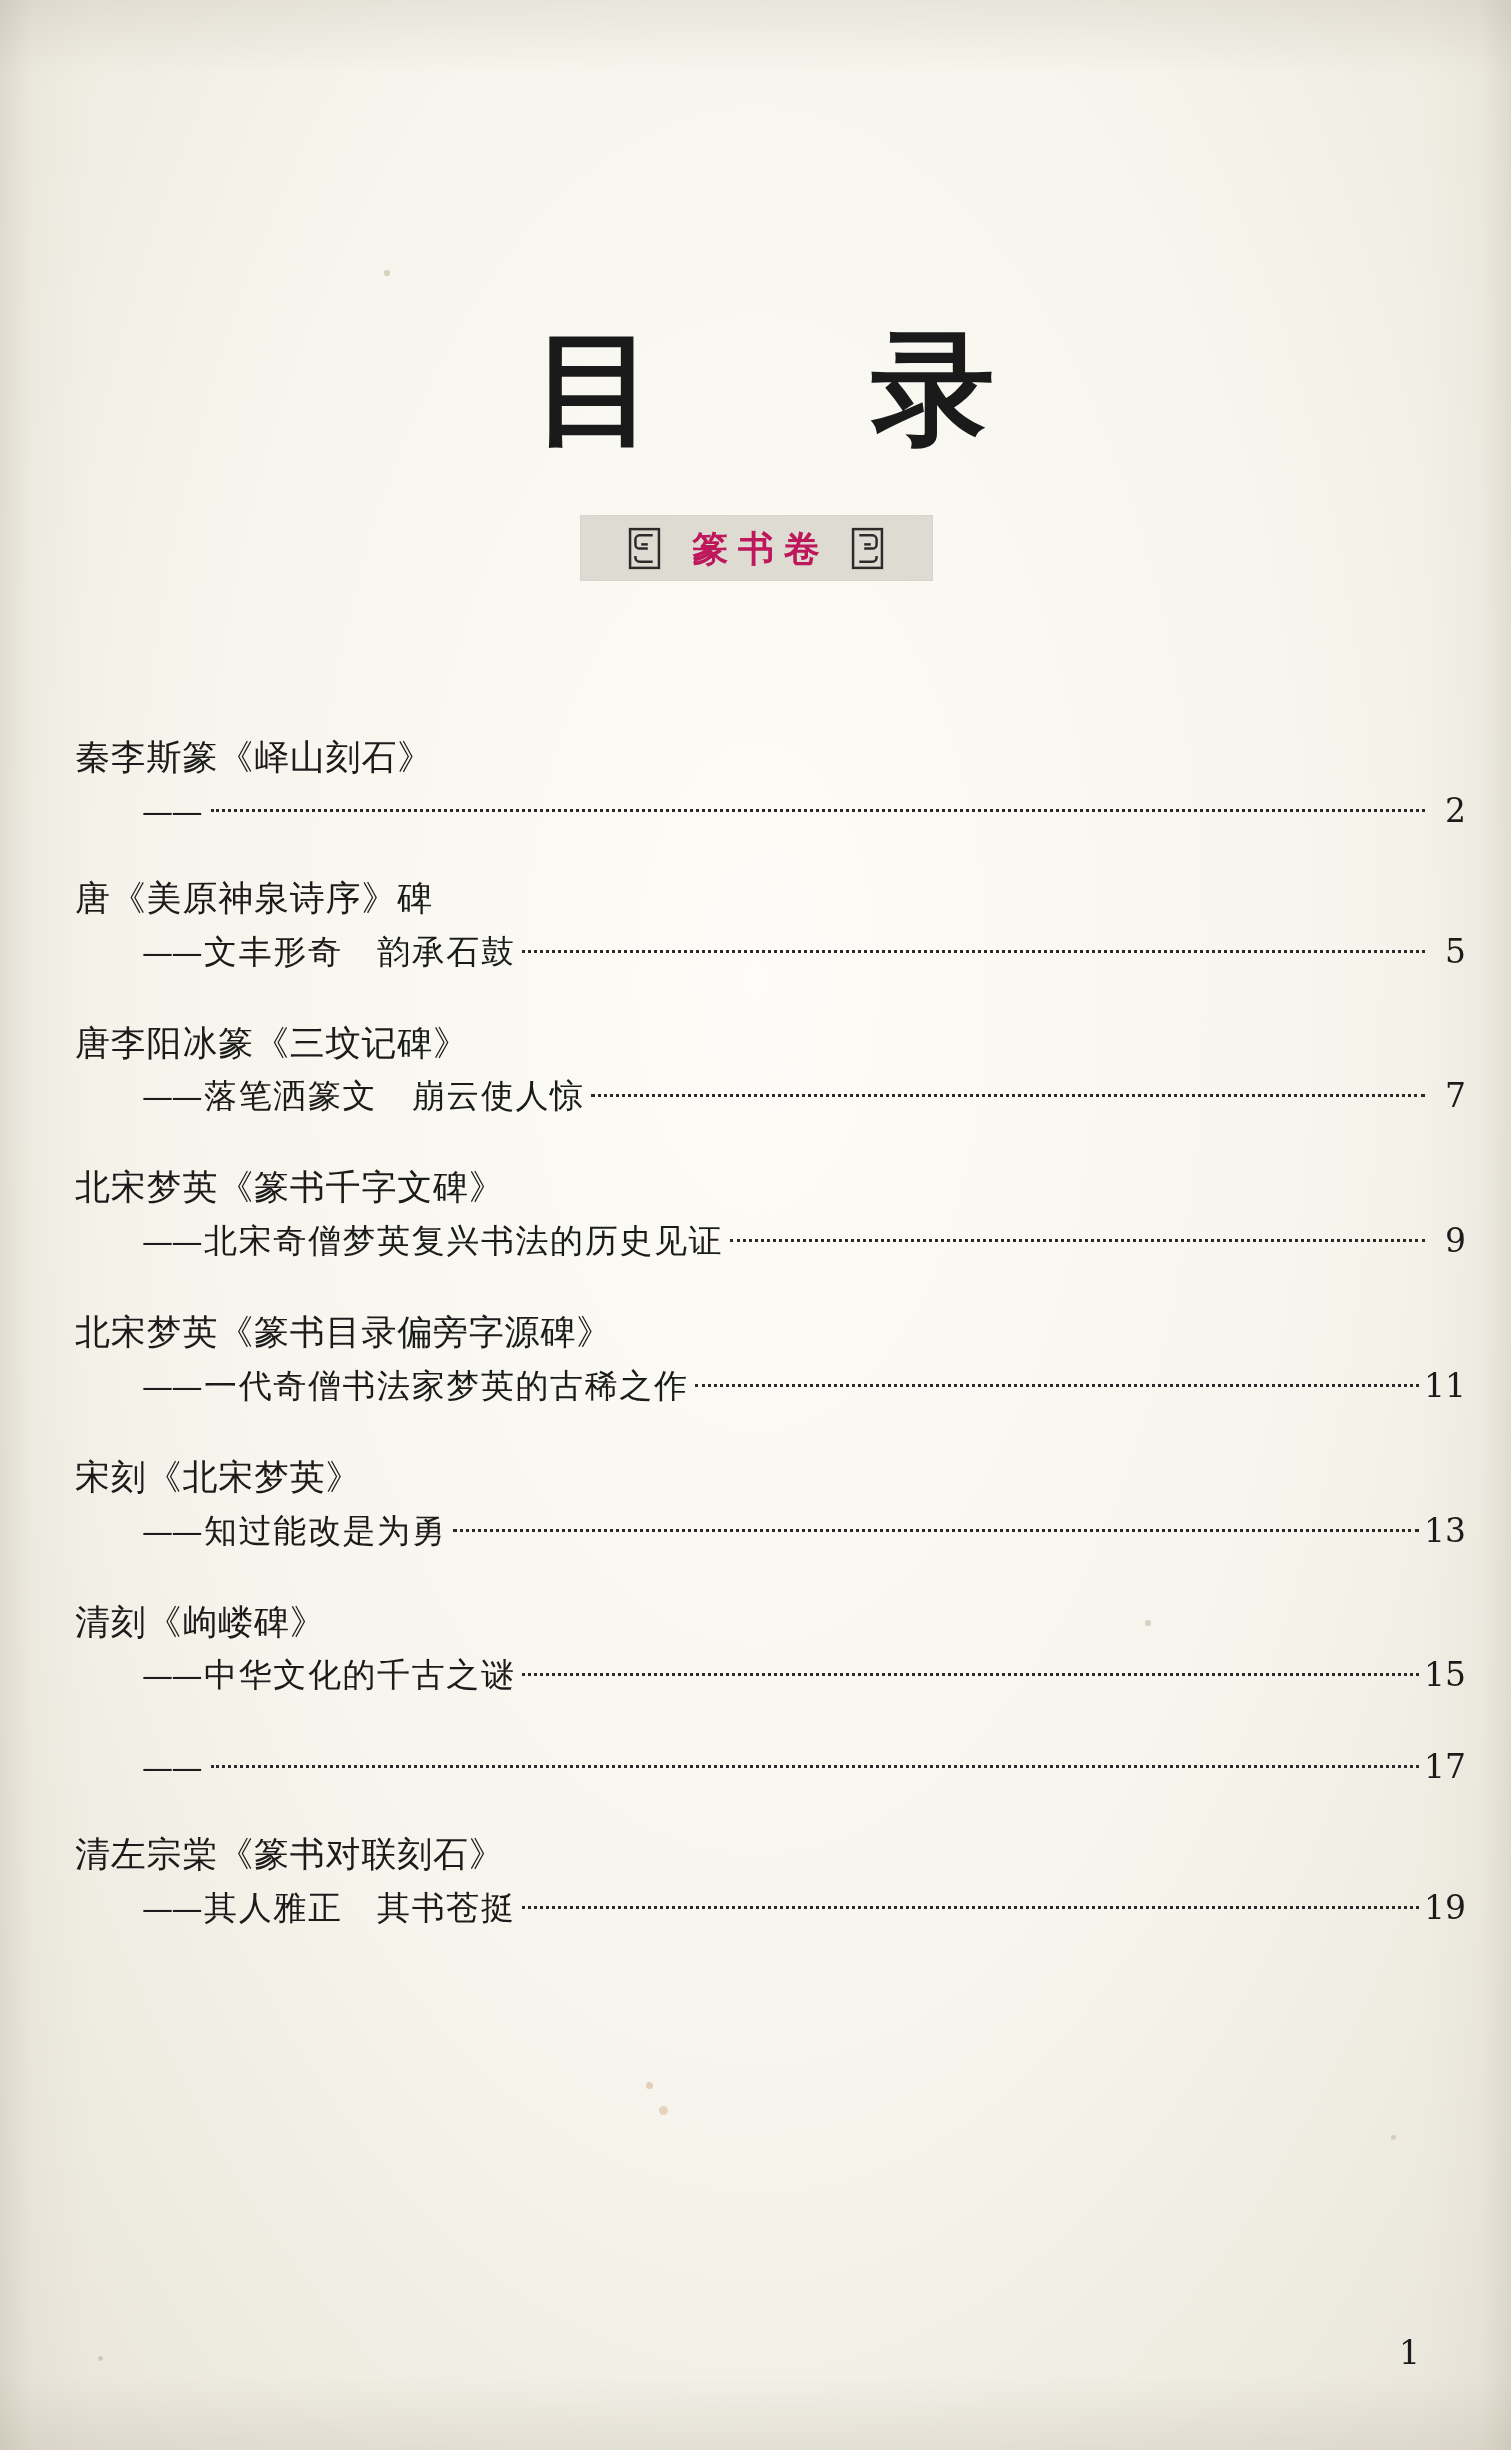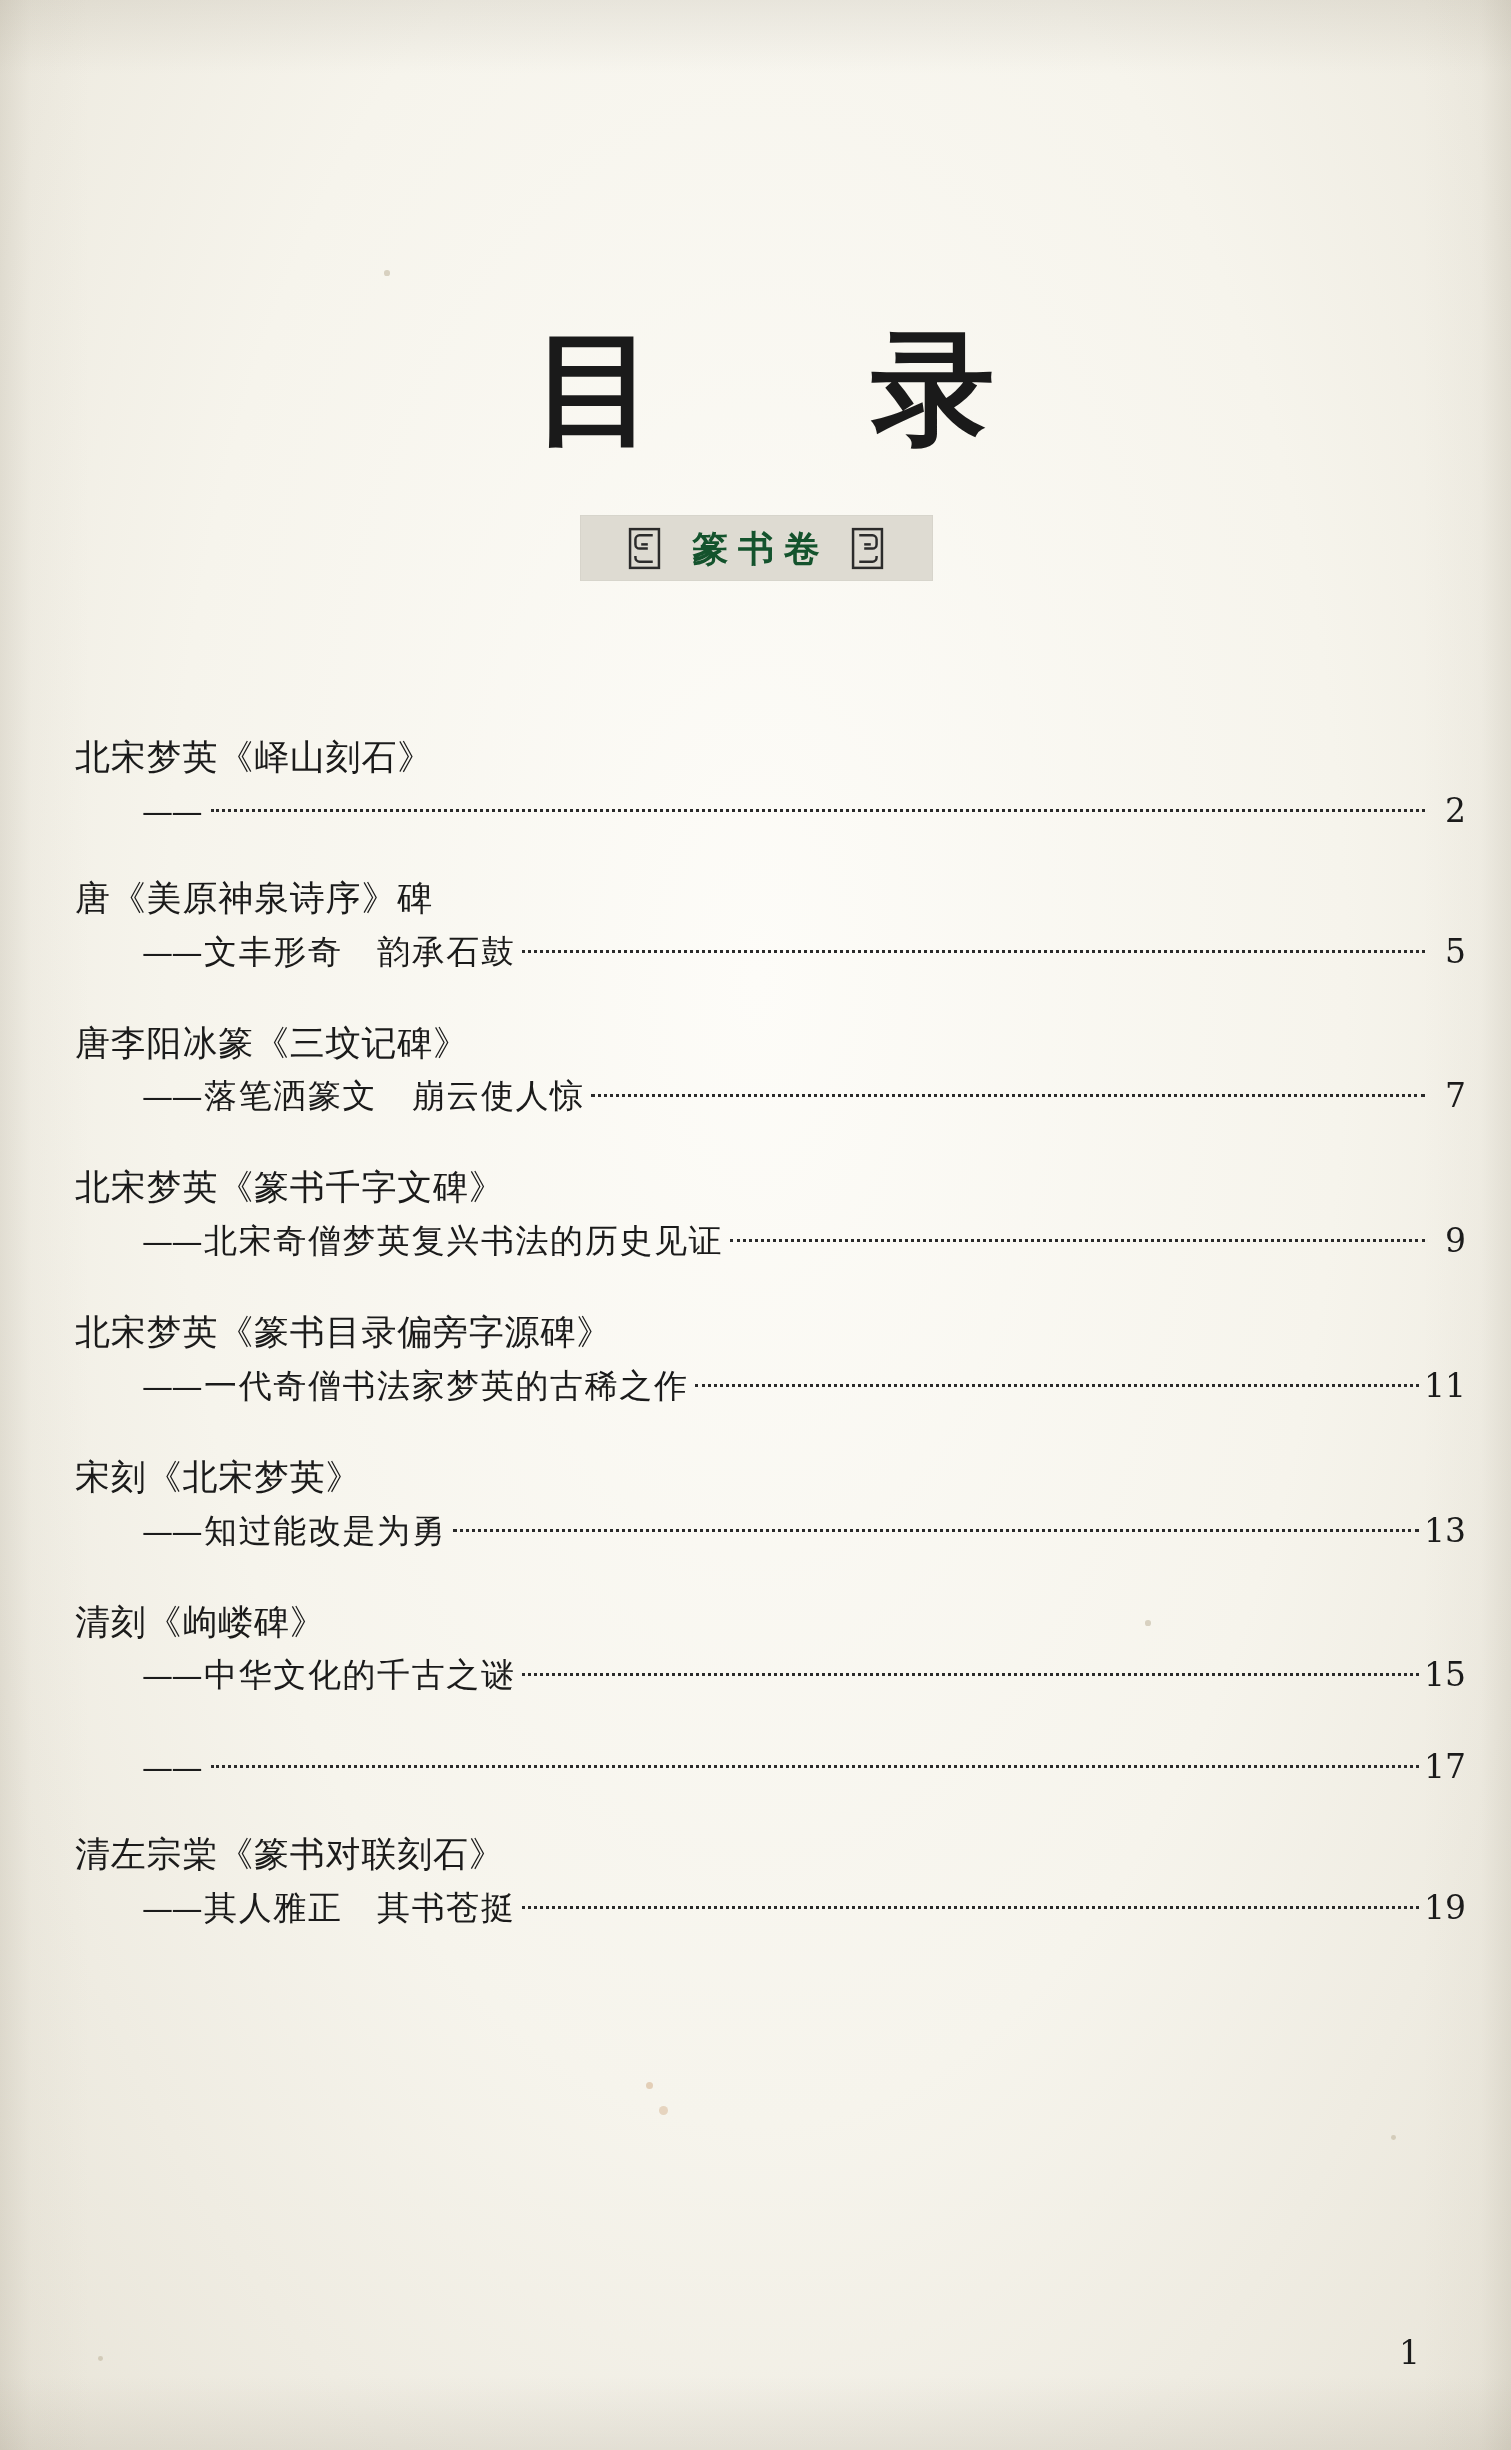--- a/index.html
+++ b/index.html
@@ -83,21 +83,21 @@
     color: #2b2b2b;
     flex: none;
   }
   .banner-orn svg { display: block; }
   .banner-text {
     font-family: "DejaVu Serif", "Liberation Serif", serif;
     font-weight: bold;
     font-size: 36px;
     letter-spacing: 9.8px;
     text-indent: 9.8px;
-    color: #14532d;
+    color: #be185d;
     line-height: 1;
     white-space: nowrap;
   }
 
   
   .toc {
     position: absolute;
     top: 736px;
     left: 75px;
     width: 1391px;
@@ -208,21 +208,21 @@
           <path d="M16 21 h8"></path>
           <path d="M10 42 H26 a5 5 0 0 0 5 -5 v-2"></path>
         </svg>
       </span>
     </div>
   </div>
 
   <div class="toc">
 
     <div class="toc-entry">
-      <div class="entry-title">北宋梦英《峄山刻石》</div>
+      <div class="entry-title">秦李斯篆《峄山刻石》</div>
       <div class="entry-sub">
         <span class="sub-dash">——</span>
         <span class="leader"></span>
         <span class="page-num">2</span>
       </div>
     </div>
 
     <div class="toc-entry">
       <div class="entry-title">唐《美原神泉诗序》碑</div>
       <div class="entry-sub">

